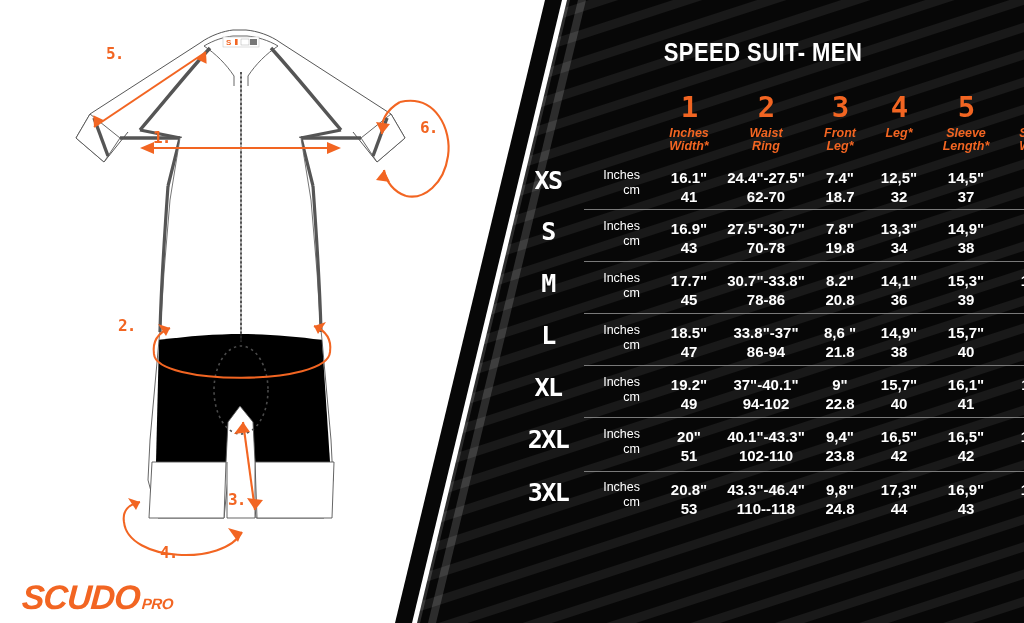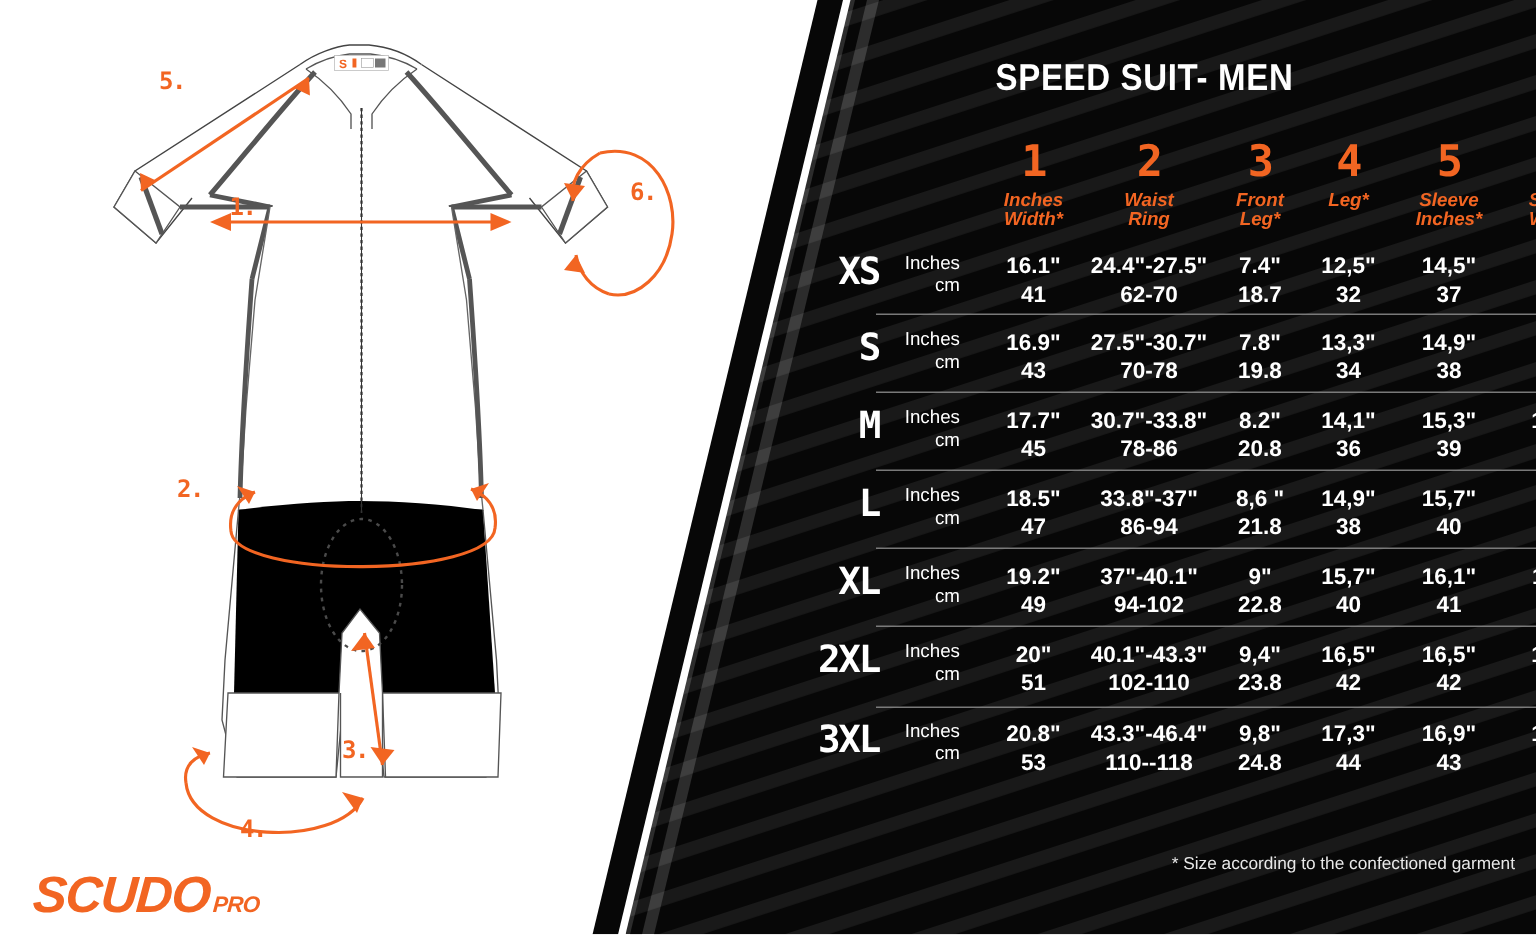--- a/index.html
+++ b/index.html
@@ -34,21 +34,21 @@
   .col-num{
     font-size:29px;font-weight:bold;line-height:1;
     font-family:"DejaVu Sans Mono",monospace;
     letter-spacing:-1px;
   }
   .col-lbl{
     font-size:12.5px;font-style:italic;font-weight:bold;
     line-height:12.6px;margin-top:5px;white-space:pre-line;
   }
   .size-lbl{
-    position:absolute;color:#fff;text-align:right;
+    position:absolute;color:#fff;text-align:center;
     font-size:25px;font-weight:bold;
     font-family:"DejaVu Sans Mono",monospace;
     letter-spacing:-1.5px;line-height:1;
   }
   .unit{
     position:absolute;color:#fff;text-align:right;
     font-size:12.5px;line-height:15px;
   }
   .cell{
     position:absolute;color:#fff;text-align:center;
@@ -227,21 +227,21 @@
       <div class="col-lbl">Front
 Leg*</div>
     </div>
     <div class="col-head" style="left:358px;top:93px;width:62px;">
       <div class="col-num">4</div>
       <div class="col-lbl">Leg*</div>
     </div>
     <div class="col-head" style="left:414px;top:93px;width:84px;">
       <div class="col-num">5</div>
       <div class="col-lbl">Sleeve
-Inches*</div>
+Length*</div>
     </div>
     <div class="col-head" style="left:492px;top:93px;width:74px;">
       <div class="col-num">6</div>
       <div class="col-lbl">Sleeve
 Width*</div>
     </div>
 
     <div class="size-lbl" style="left:0px;top:168px;width:76px;">XS</div>
     <div class="unit" style="left:62px;top:168px;width:68px;">
       <div>Inches</div>
@@ -367,15 +367,14 @@
 110--118</div>
     <div class="cell" style="left:298px;top:480px;width:64px;">9,8"
 24.8</div>
     <div class="cell" style="left:358px;top:480px;width:62px;">17,3"
 44</div>
     <div class="cell" style="left:414px;top:480px;width:84px;">16,9"
 43</div>
     <div class="cell" style="left:492px;top:480px;width:74px;">13,3"
 29</div>
 
-    <div id="footnote">* Size according to the confectioned garment</div>
   </div>
 </div>
 
 </body></html>

